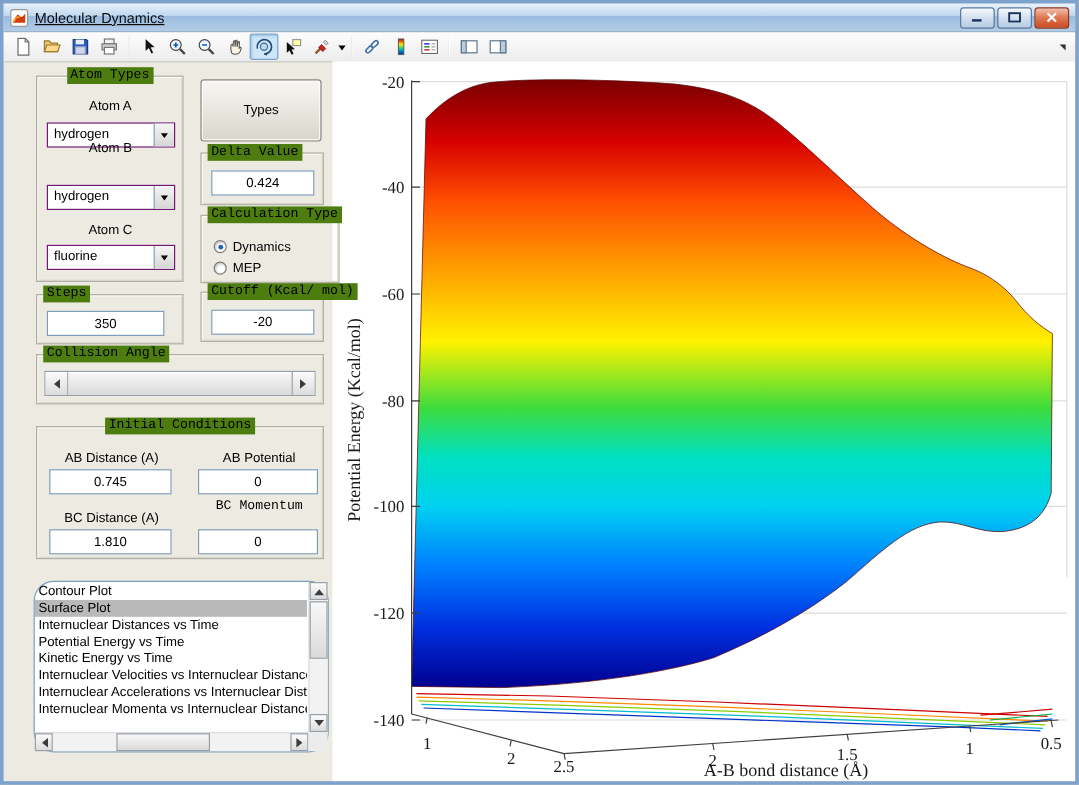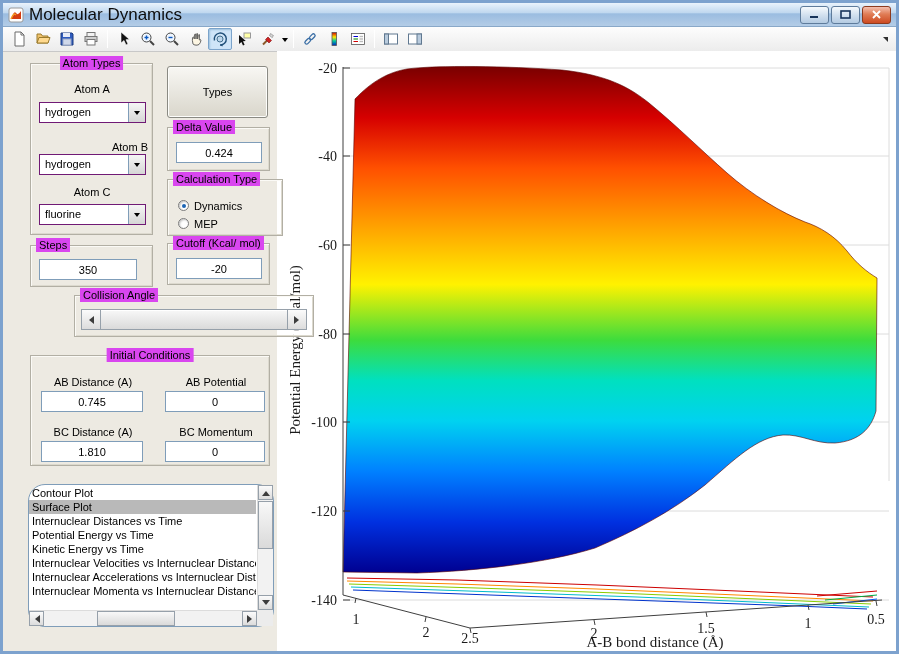--- a/index.html
+++ b/index.html
@@ -6,21 +6,21 @@
   html,body { background:#cfd8e2; }
   body { font-family:"Liberation Sans", sans-serif; }
 
   .window { position:relative; width:899px; height:654px; border:3px solid #7da2ce;
             outline:1px solid #2d4d70; background:#edeae2; overflow:hidden; }
 
   
   .titlebar { position:absolute; left:0; top:0; right:0; height:24px;
               background:linear-gradient(#eaf3fc, #bdd6ee 45%, #9abce0 46%, #b3cce6);
               border-bottom:1px solid #89a8c8; display:flex; align-items:center; padding:0 5px; gap:5px; }
-  .apptitle { font-size:17px; color:#0d0d0d; flex:1; }
+  .apptitle { font-size:12px; color:#0d0d0d; flex:1;text-decoration:underline; }
   .winbtns { display:flex; gap:2px; }
   .winbtn { width:29px; height:18px; border:1px solid #5e7b9b; border-radius:3px;
             background:linear-gradient(#f6fafd, #d2e0ef 50%, #b4cbe2); display:flex;
             align-items:flex-end; justify-content:center; position:relative; }
   .winbtn svg { display:block; margin:auto; }
   .winbtn.close { background:linear-gradient(#f4bfae, #e07c55 45%, #cd4a21); border-color:#8c3a1e; }
 
   
   .toolbar { position:absolute; left:0; top:24px; right:0; height:25px;
              background:linear-gradient(#fdfdfd, #ececec); border-bottom:1px solid #c8c8c8;
@@ -29,22 +29,22 @@
           border:1px solid transparent; border-radius:2px; }
   .tbtn.active { background:#cfe5f8; border-color:#7ba3ca; box-shadow:inset 1px 1px 2px #9cc0de; }
   .tsep { width:1px; height:18px; background:#c2c2c2; border-right:1px solid #ffffff; margin:0 4px; }
   .ddcaret { width:9px; height:22px; display:flex; align-items:center; justify-content:center; }
   .tb-spacer { flex:1; }
   .anchor-arrow { width:0; height:0; border-top:5px solid #303030; border-left:5px solid transparent; margin-right:4px; }
 
   
   .panel { position:absolute; border:1px solid #b2afa4;
            box-shadow:inset 1px 1px 0 #fbfaf6, inset -1px -1px 0 #dcd9ce; }
-  .ptitle { position:absolute; top:-8px; background:#d946ef; font-size:11px;
-            padding:0 3px; line-height:14px; white-space:nowrap; color:#000; }
+  .ptitle { position:absolute; top:-8px; background:#4d7c0f; font-size:11px;
+            padding:0 3px; line-height:14px; white-space:nowrap; color:#000;font-family:Liberation Mono, monospace; }
   .ptitle.center { left:50%; transform:translateX(-50%); }
   .ptitle.left { left:5px; }
   .lbl { position:absolute; font-size:11px; color:#000; white-space:nowrap; }
   .lbl.c { transform:translateX(-50%); }
   .edit { position:absolute; background:#fff; border:1px solid #7f9db9;
           font:11px "Liberation Sans", sans-serif; text-align:center; color:#000; }
   .btn { position:absolute; border:1px solid #8a8a83; border-radius:3px;
          background:linear-gradient(#f8f7f3, #e8e6df 50%, #d9d6cb);
          box-shadow:inset 0 0 0 1px #fdfdfb; font-size:11px; color:#000;
          display:flex; align-items:center; justify-content:center; }
@@ -353,21 +353,21 @@
 
   <div class="panel" style="left:27px; top:60px; width:123px; height:172px;">
     <span class="ptitle center">Atom Types</span>
     <span class="lbl c" style="left:61px; top:19px;">Atom A</span>
     <div class="dd" style="left:8px; top:38px; width:107px;">
       <span class="ddtext">hydrogen</span>
       <span class="ddbtn">
           <span class="tri-down"></span>
         </span>
     </div>
-    <span class="lbl c" style="left:61px; top:77px;margin-left:38px;">Atom B</span>
+    <span class="lbl c" style="left:61px; top:54px;">Atom B</span>
     <div class="dd" style="left:8px; top:90px; width:107px;">
       <span class="ddtext">hydrogen</span>
       <span class="ddbtn">
           <span class="tri-down"></span>
         </span>
     </div>
     <span class="lbl c" style="left:61px; top:122px;">Atom C</span>
     <div class="dd" style="left:8px; top:140px; width:107px;">
       <span class="ddtext">fluorine</span>
       <span class="ddbtn">
@@ -394,41 +394,41 @@
   <div class="panel" style="left:27px; top:242px; width:123px; height:42px;">
     <span class="ptitle left">Steps</span>
     <input class="edit" style="left: 8px; top: 13px; width: 98px; height: 21px;" readonly="" value="350">
   </div>
 
   <div class="panel" style="left:164px; top:240px; width:103px; height:42px;">
     <span class="ptitle left">Cutoff (Kcal/ mol)</span>
     <input class="edit" style="left: 8px; top: 14px; width: 86px; height: 21px;" readonly="" value="-20">
   </div>
 
-  <div class="panel" style="left:27px; top:292px; width:240px; height:42px;margin-left:44px;">
+  <div class="panel" style="left:27px; top:292px; width:240px; height:42px;">
     <span class="ptitle left">Collision Angle</span>
     <div class="hslider" style="left:6px; top:13px; width:226px; height:21px;">
       <div class="sbtn">
           <span class="tri-l"></span>
         </div>
       <div class="thumb"></div>
       <div class="sbtn">
           <span class="tri-r"></span>
         </div>
     </div>
   </div>
 
   <div class="panel" style="left:27px; top:352px; width:240px; height:111px;">
     <span class="ptitle center">Initial Conditions</span>
     <span class="lbl c" style="left:62px; top:20px;">AB Distance (A)</span>
     <span class="lbl c" style="left:185px; top:20px;">AB Potential</span>
     <input class="edit" style="left: 10px; top: 35px; width: 102px; height: 21px;" readonly="" value="0.745">
     <input class="edit" style="left: 134px; top: 35px; width: 100px; height: 21px;" readonly="" value="0">
     <span class="lbl c" style="left:62px; top:70px;">BC Distance (A)</span>
-    <span class="lbl c" style="left:185px; top:70px;">BC Momentum</span>
+    <span class="lbl c" style="left:185px; top:60px;font-family:Liberation Mono, monospace;">BC Momentum</span>
     <input class="edit" style="left: 10px; top: 85px; width: 102px; height: 21px;" readonly="" value="1.810">
     <input class="edit" style="left: 134px; top: 85px; width: 100px; height: 21px;" readonly="" value="0">
   </div>
 
   <div class="listbox" style="left:25px; top:481px; width:246px; height:143px;border-radius:17px;">
     <div style="position:absolute; left:0; top:1px; right:17px; bottom:17px; overflow:hidden;">
       <div class="li">Contour Plot</div>
       <div class="li sel">Surface Plot</div>
       <div class="li">Internuclear Distances vs Time</div>
       <div class="li">Potential Energy vs Time</div>

